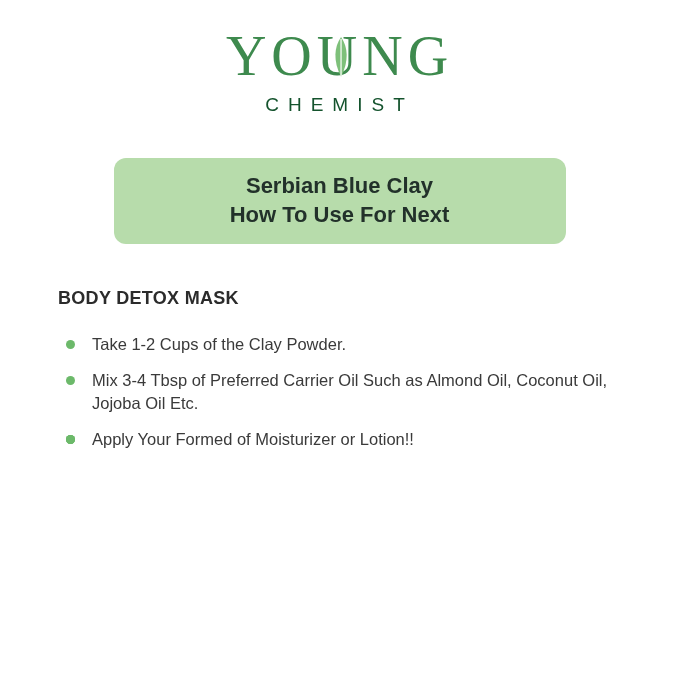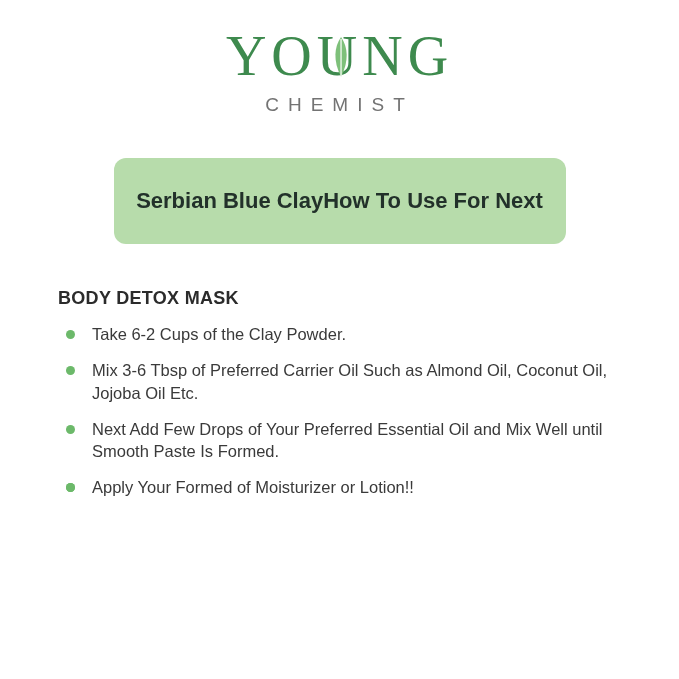--- a/index.html
+++ b/index.html
@@ -43,37 +43,37 @@
     transform: translateX(-46%);
     width: 26px;
     height: 46px;
     pointer-events: none;
   }
   .logo-sub {
     margin-top: 10px;
     font-family: "Liberation Sans", sans-serif;
     font-size: 19px;
     letter-spacing: 9px;
-    color: #737373;
+    color: #14532d;
     font-weight: 400;
   }
 
   
   .banner-wrap {
     margin-top: 42px;
     display: flex;
     justify-content: center;
   }
   .banner {
     width: 452px;
     min-height: 86px;
     background: #b7dcab;
     border-radius: 12px;
     display: flex;
-    flex-direction: row;
+    flex-direction: column;
     align-items: center;
     justify-content: center;
     padding: 12px 0;
     box-sizing: border-box;
   }
   .banner-line {
     font-size: 22px;
     font-weight: bold;
     color: #22312a;
     line-height: 1.3;
@@ -84,21 +84,21 @@
   .content {
     margin-top: 44px;
     padding-left: 58px;
     padding-right: 40px;
   }
   .section-heading {
     font-size: 18px;
     font-weight: bold;
     color: #2b2b2b;
     letter-spacing: 0.3px;
-    margin-bottom: 14px;
+    margin-bottom: 24px;
   }
   ul.steps {
     list-style: none;
     margin: 0;
     padding: 0;
   }
   ul.steps li {
     position: relative;
     padding-left: 34px;
     margin-bottom: 14px;
@@ -139,29 +139,28 @@
       <div class="banner-line">Serbian Blue Clay</div>
       <div class="banner-line">How To Use For Next</div>
     </div>
   </div>
 
   <div class="content">
     <div class="section-heading">BODY DETOX MASK</div>
     <ul class="steps">
       <li>
         <span class="bullet-dot"></span>
-        <span>Take 6-2 Cups of the Clay Powder.</span>
+        <span>Take 1-2 Cups of the Clay Powder.</span>
       </li>
       <li>
         <span class="bullet-dot"></span>
-        <span>Mix 3-6 Tbsp of Preferred Carrier Oil Such as Almond Oil, Coconut Oil, Jojoba Oil Etc.</span>
+        <span>Mix 3-4 Tbsp of Preferred Carrier Oil Such as Almond Oil, Coconut Oil, Jojoba Oil Etc.</span>
       </li>
       <li>
         <span class="bullet-dot"></span>
-        <span>Next Add Few Drops of Your Preferred Essential Oil and Mix Well until Smooth Paste Is Formed.</span>
       </li>
       <li>
         <span class="bullet-dot"></span>
       </li>
       <li>
         <span class="bullet-dot"></span>
         <span>Apply Your Formed of Moisturizer or Lotion!!</span>
       </li>
     </ul>
   </div>

